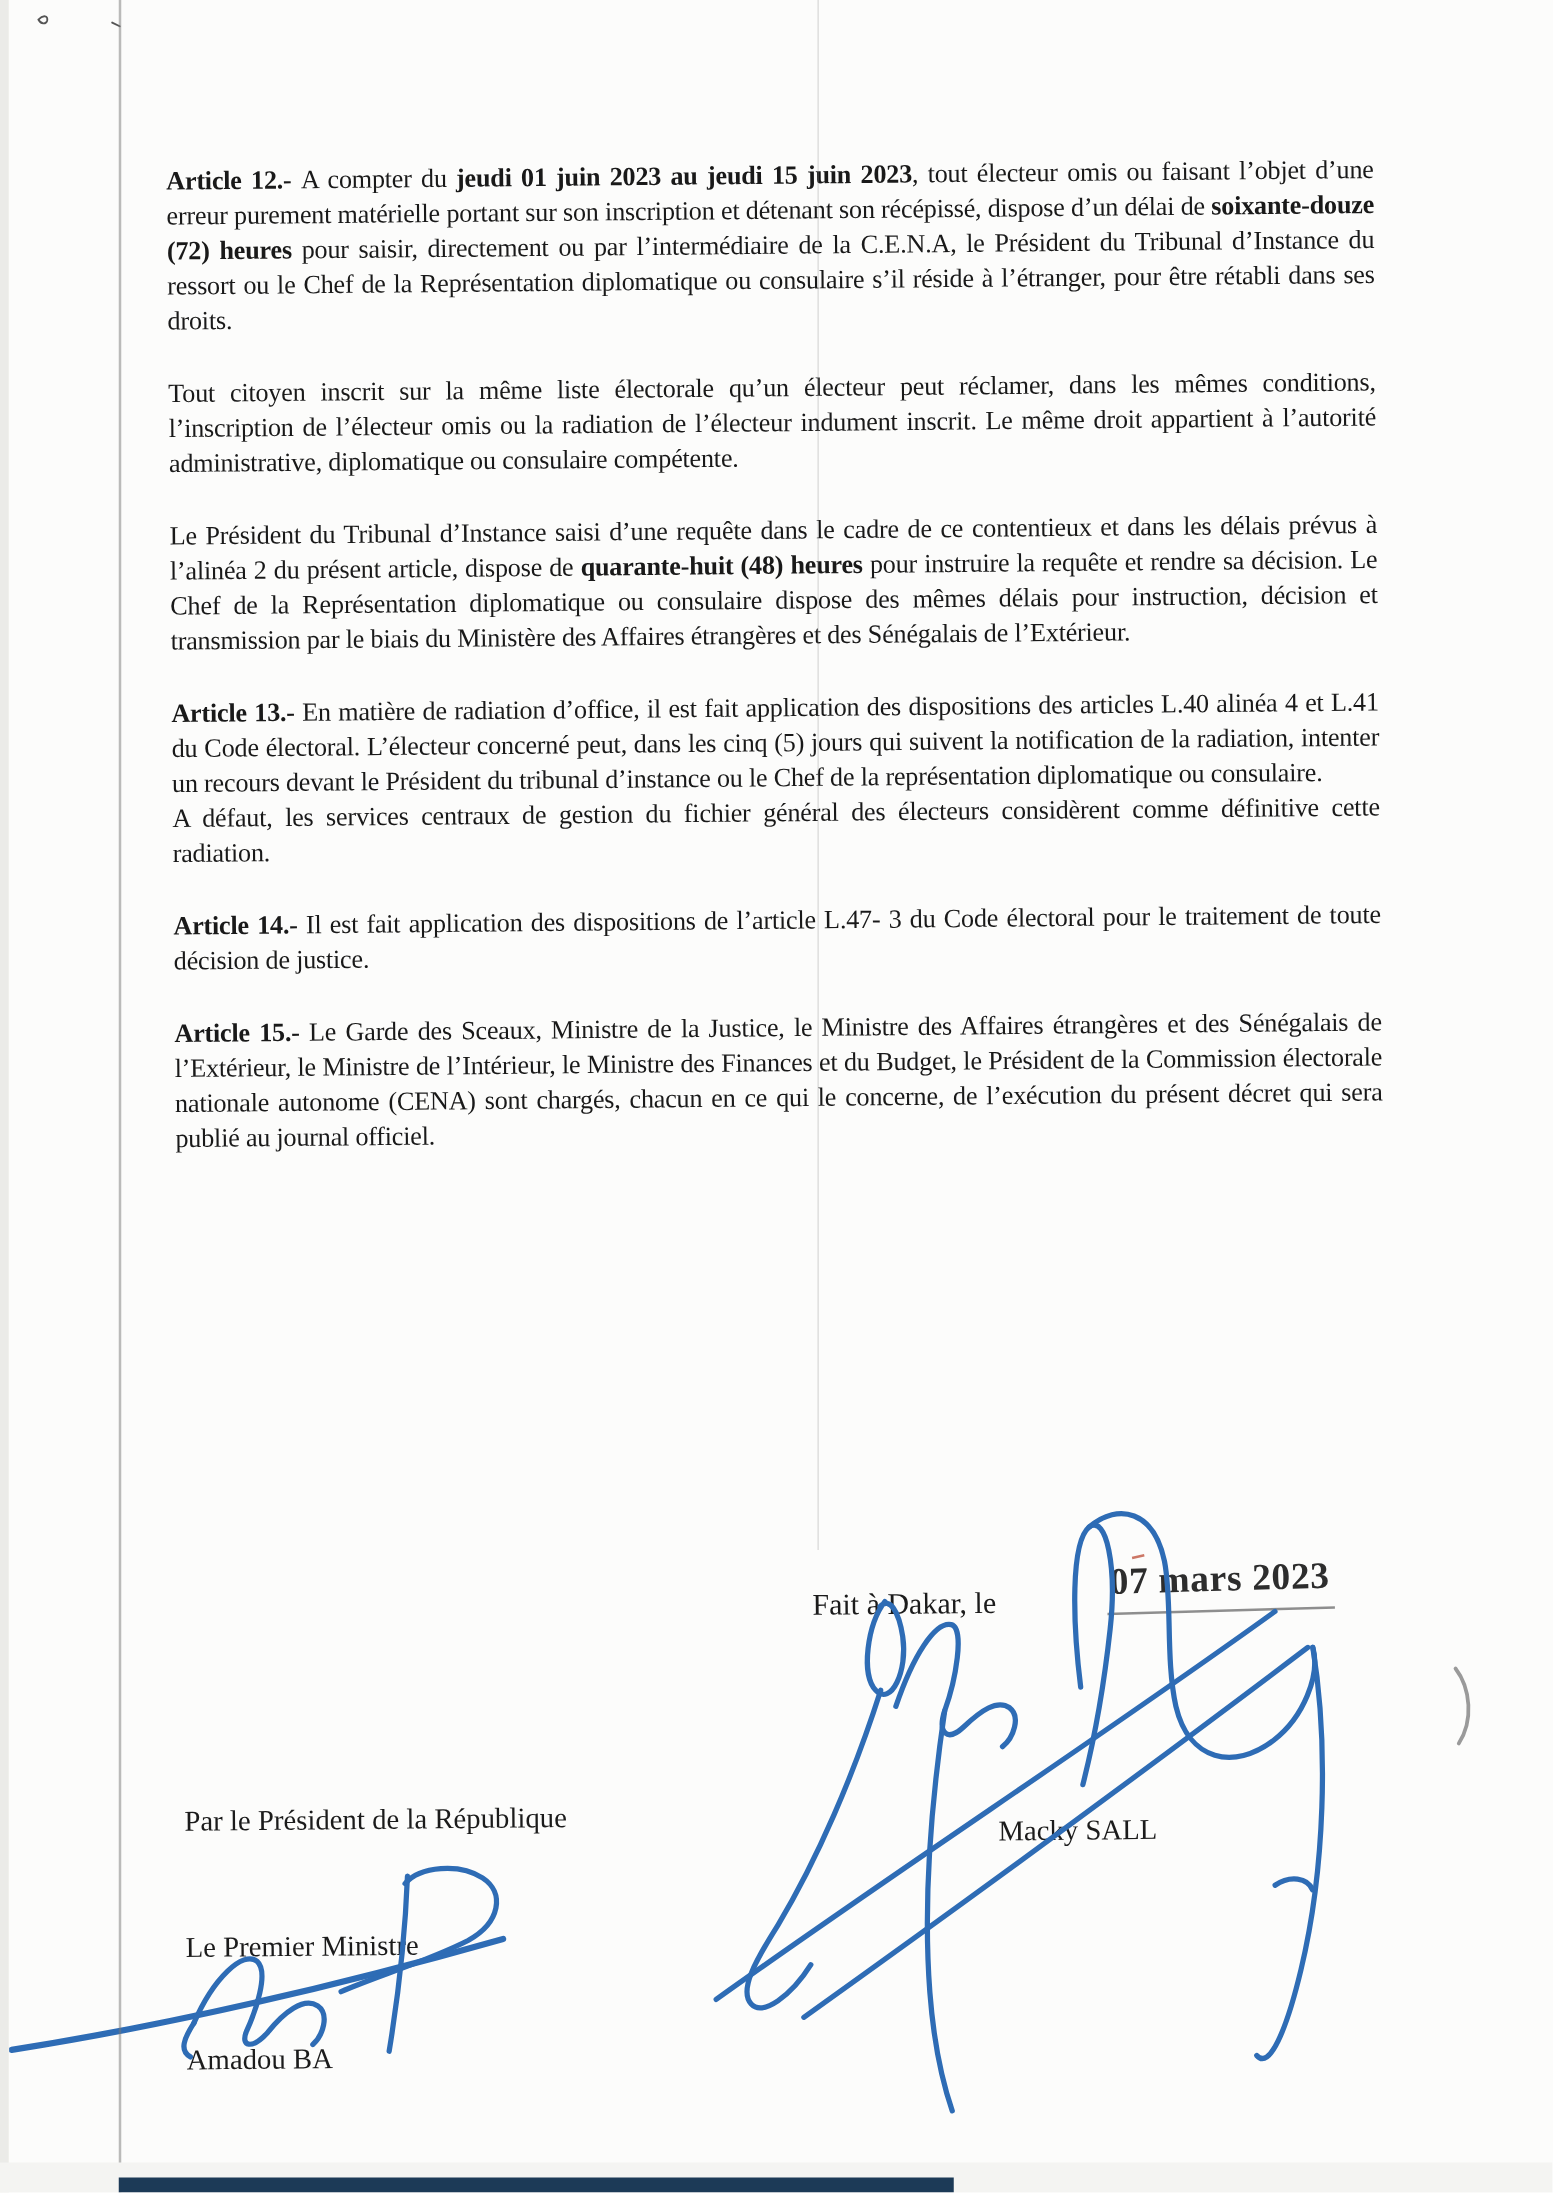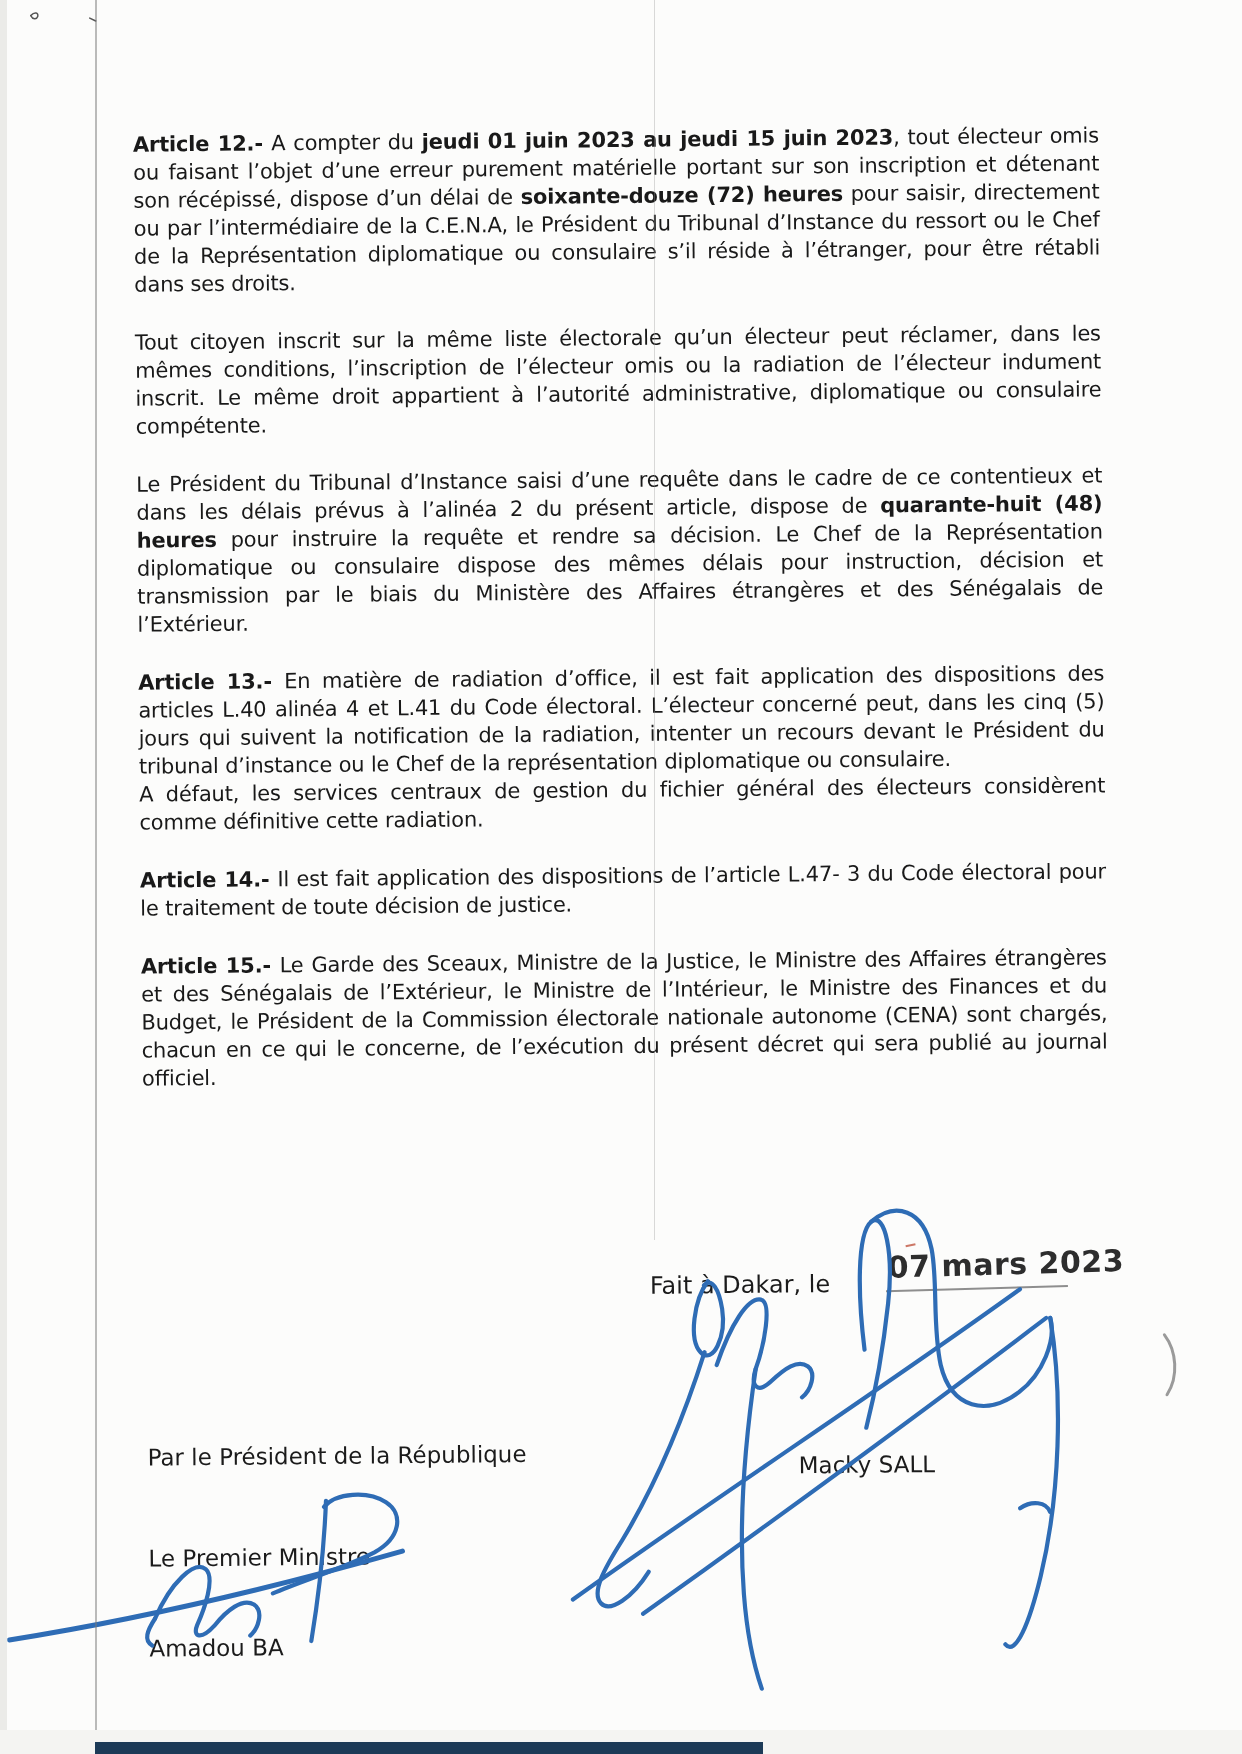--- a/index.html
+++ b/index.html
@@ -2,21 +2,21 @@
 <html style="--ink: #2e6cb5;"><head>
 <meta charset="utf-8">
 <style>
   html,body{margin:0;padding:0;}
   body{
     width:1242px;height:1754px;
     background:#fcfcfb;
     font-family:"DejaVu Sans","Liberation Sans",sans-serif;
     overflow:hidden;position:relative;
   }
-  .page{position:absolute;inset:0;}
+  .page{position:absolute;inset:0;font-family:Liberation Serif, serif;}
   
   .edge-strip{position:absolute;left:0;top:0;width:7px;height:1754px;background:#ebebe8;}
   .vline1{position:absolute;left:95px;top:0;width:2px;height:1754px;background:rgba(120,120,120,.5);}
   .vline2{position:absolute;left:654px;top:0;width:1px;height:1240px;background:rgba(150,150,150,.35);}
   .bottom-band{position:absolute;left:0;top:1730px;width:1242px;height:24px;background:#f4f4f2;}
   .bottom-bar{position:absolute;left:95px;top:1742px;width:668px;height:12px;background:#1c3a57;}
   
   .skew{position:absolute;inset:0;transform:rotate(-0.55deg);transform-origin:50% 50%;}
   .body-text{
     position:absolute;left:140px;top:126px;width:966px;

